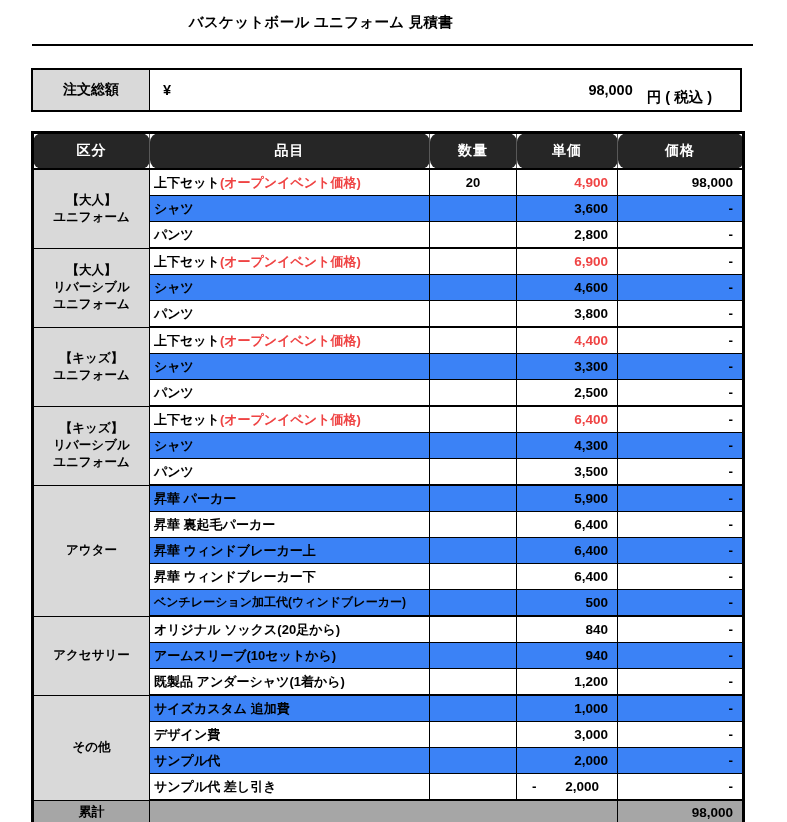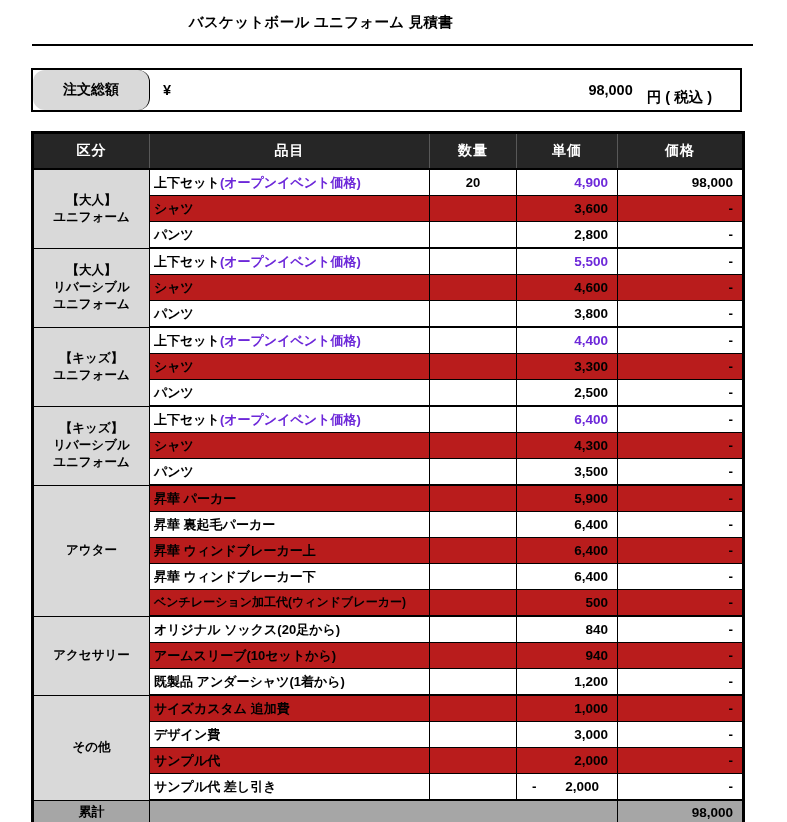--- a/index.html
+++ b/index.html
@@ -16,53 +16,53 @@
   .title-rule{
     position:absolute;top:44px;left:32px;width:721px;height:2px;background:#000;
   }
   
   .order-box{
     position:absolute;top:68px;left:31px;width:711px;height:44px;
     border:2.5px solid #000;box-sizing:border-box;display:flex;background:#fff;
   }
   .order-label{
     width:117px;flex:0 0 117px;background:#d9d9d9;border-right:1.5px solid #000;
-    display:flex;align-items:center;justify-content:center;font-size:14px;box-sizing:border-box;border-radius:12px;
+    display:flex;align-items:center;justify-content:center;font-size:14px;box-sizing:border-box;
   }
   .order-value{
     flex:1;display:flex;align-items:center;font-size:14.5px;
     padding:0 28px 0 13px;box-sizing:border-box;
   }
   .order-yen{margin-right:auto;}
   .order-unit{margin-left:14px;margin-top:15px;}
   
   .quote-table-wrap{position:absolute;top:131px;left:31px;}
   table{border-collapse:collapse;table-layout:fixed;width:711px;border:3px solid #000;}
   col.c-cat{width:117px;} col.c-item{width:280px;} col.c-qty{width:87px;}
   col.c-unit{width:101px;} col.c-price{width:126px;}
   th{
     background:#262626;color:#fff;font-size:14px;height:32px;
     border-left:1.5px solid #585858;border-right:1.5px solid #585858;
-    border-bottom:2px solid #000;font-weight:bold;letter-spacing:1px;
+    border-bottom:2px solid #000;font-weight:bold;letter-spacing:1px;border-radius:9px;
   }
   td{
     height:25px;border:1px solid #000;border-left-width:1.5px;border-right-width:1.5px;
     font-size:13px;padding:0;vertical-align:middle;background:#fff;overflow:hidden;
   }
-  tr.shade td{background:#b91c1c;}
+  tr.shade td{background:#3b82f6;}
   tr.gend td{border-bottom:2.5px solid #000;}
   td.cat{
     background:#d9d9d9 !important;text-align:center;font-size:12.5px;
     line-height:1.35;white-space:pre-line;
   }
   td.item{text-align:left;padding-left:4px;white-space:nowrap;}
   td.item.small{font-size:12px;}
   td.qty{text-align:center;}
   td.unit,td.price{text-align:right;padding-right:9px;font-size:13.5px;padding-left:8px;}
-  .red{color:#6d28d9;}
+  .red{color:#ef4444;}
   .neg{display:flex;align-items:center;justify-content:space-between;height:100%;padding:0 9px 0 7px;box-sizing:border-box;font-size:13.5px;}
   tr.total td{background:#a6a6a6;height:22px;border-left-width:1.5px;border-right-width:1.5px;}
   tr.total td.t-label{text-align:center;font-size:13px;}
   tr.total td.t-amount{text-align:right;padding-right:9px;font-size:13.5px;}
 </style>
 </head>
 <body>
 
 <div class="title">バスケットボール ユニフォーム 見積書</div>
 <div class="title-rule"></div>
@@ -116,21 +116,21 @@
       <td class="unit">2,800</td>
       <td class="price">-</td>
     </tr>
 
     <tr>
       <td class="cat" rowspan="3">【大人】
 リバーシブル
 ユニフォーム</td>
       <td class="item"><span>上下セット</span><span class="red">(オープンイベント価格)</span></td>
       <td class="qty"></td>
-      <td class="unit red">5,500</td>
+      <td class="unit red">6,900</td>
       <td class="price">-</td>
     </tr>
     <tr class="shade">
       <td class="item"><span>シャツ</span></td>
       <td class="qty"></td>
       <td class="unit">4,600</td>
       <td class="price">-</td>
     </tr>
     <tr class="gend">
       <td class="item"><span>パンツ</span></td>

